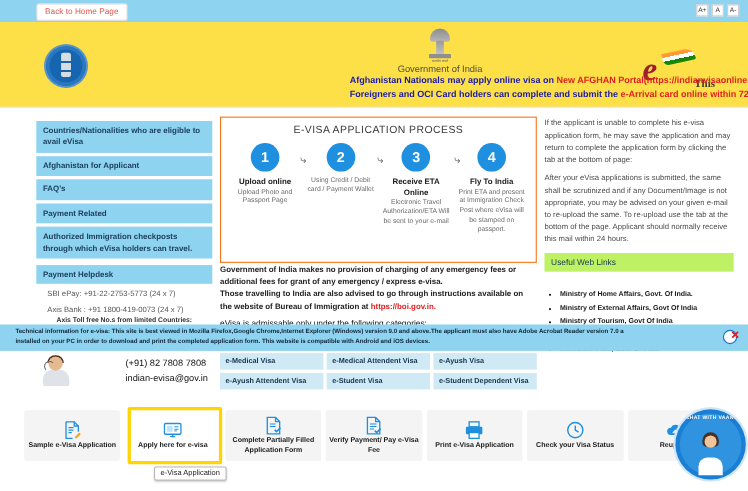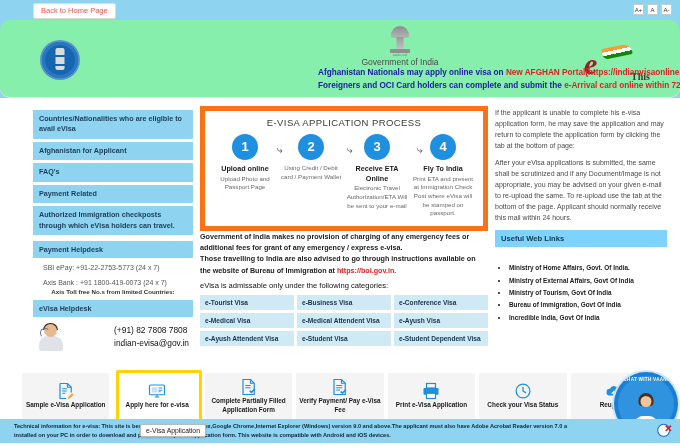--- a/index.html
+++ b/index.html
@@ -2,21 +2,21 @@
 <html><head>
 <meta charset="utf-8">
 <style>
   * { box-sizing: border-box; }
   html, body { margin:0; padding:0; }
   body {
     width: 680px; height: 446px; overflow: hidden;
     font-family: "Liberation Sans", sans-serif;
     background: #ffffff; position: relative;
   }
-  .page { position:relative; width:680px; height:443px; background:#8ed3ef; }
+  .page { position:relative; width:680px; height:319px; background:#8ed3ef; }
 
   
   .topbar {
     position:absolute; top:0; left:0; width:680px; height:20px;
     background:#8ed3ef;
   }
   .home-btn {
     position:absolute; left:33px; top:3px;
     background:#fff; border:1px solid #dcdcdc; border-radius:2px;
     color:#e0584f; font-size:7.5px; padding:3px 7px 3px 7px;
@@ -25,21 +25,21 @@
   .font-ctrls { position:absolute; right:8px; top:4px; display:flex; gap:3px; }
   .font-ctrls span {
     display:inline-block; width:11px; height:11px; background:#fff;
     border:1px solid #c9c9c9; font-size:6px; line-height:10px;
     text-align:center; color:#333;
   }
 
   
   .header {
     position:absolute; top:20px; left:0; width:680px; height:78px;
-    background:#86efac; border-bottom:1px solid #e6e6e6;border-radius:10px;
+    background:#fde047; border-bottom:1px solid #e6e6e6;
   }
   .emblem-left {
     position:absolute; left:42px; top:22px; width:36px; height:36px;
     border-radius:50%; background:#1565b0;
     box-shadow: inset 0 0 0 3px #2a78c2, 0 0 0 2px #5a93c9;
   }
   .emblem-left:before {
     content:""; position:absolute; left:50%; top:6px; transform:translateX(-50%);
     width:9px; height:22px; border-radius:2px;
     background:linear-gradient(#d8dde0 0 34%, #1565b0 34% 42%, #d8dde0 42% 72%, #1565b0 72% 80%, #d8dde0 80% 100%);
@@ -125,21 +125,21 @@
   }
   .agent .mic {
     position:absolute; left:3px; top:5px; width:10px; height:10px;
     border:1.6px solid #6b7076; border-right-color:transparent;
     border-bottom-color:transparent; border-radius:50%;
   }
   .contact-lines { font-size:8.4px; color:#111; line-height:1.5; }
 
   
   .center { position:absolute; left:200px; top:8px; width:288px; }
-  .proc-box { border:5px solid #f97316; padding:6px 4px 8px; }
+  .proc-box { border:1px solid #f97316; padding:6px 4px 24px; }
   .proc-title {
     text-align:center; font-size:9.5px; color:#3a3a3a; letter-spacing:.4px;
     margin-bottom:6px;
   }
   .steps { display:flex; justify-content:space-between; padding:0 4px; position:relative; }
   .step { width:64px; text-align:center; }
   .circle {
     width:26px; height:26px; border-radius:50%; background:#1f8fe0; color:#fff;
     font-size:13px; line-height:26px; margin:0 auto 4px; font-weight:bold;
   }
@@ -161,21 +161,21 @@
   }
   .cat {
     background:#cfe9f5; color:#14344d; font-size:6.6px; font-weight:bold;
     padding:4px 5px;
   }
 
   
   .rightp { position:absolute; left:495px; top:10px; width:172px; }
   .rp-p { font-size:7px; color:#4a4a4a; line-height:1.55; margin-bottom:7px; }
   .links-head {
-    background:#7dd3fc; color:#12394f; font-size:7.6px; font-weight:bold;
+    background:#bef264; color:#12394f; font-size:7.6px; font-weight:normal;
     padding:4px 6px; margin-bottom:16px;
   }
   .links li { font-size:6.4px; font-weight:bold; color:#1a1a1a; line-height:1.45; margin-bottom:3px; }
   .links { padding-left:14px; margin:0; }
 
   
   .toolbar {
     position:absolute; top:368px; left:0; width:680px; height:56px;
     background:#fff; display:flex; align-items:center; gap:4px;
     padding:0 22px;

